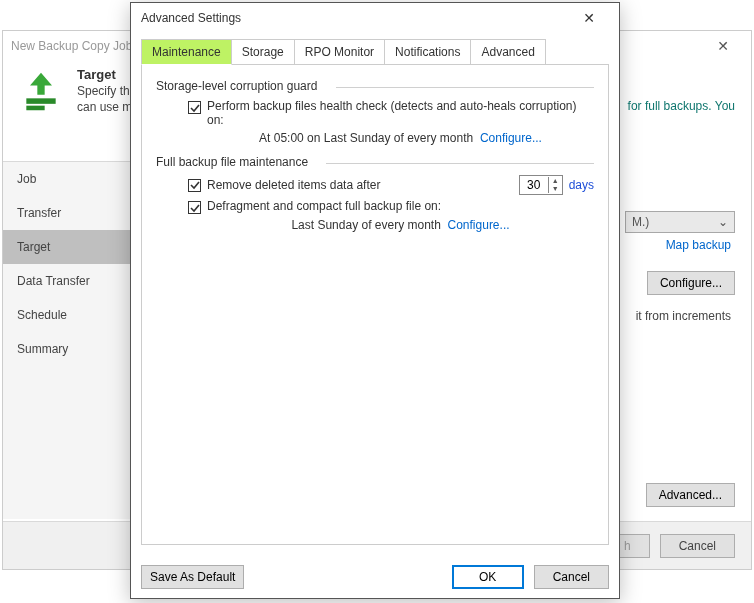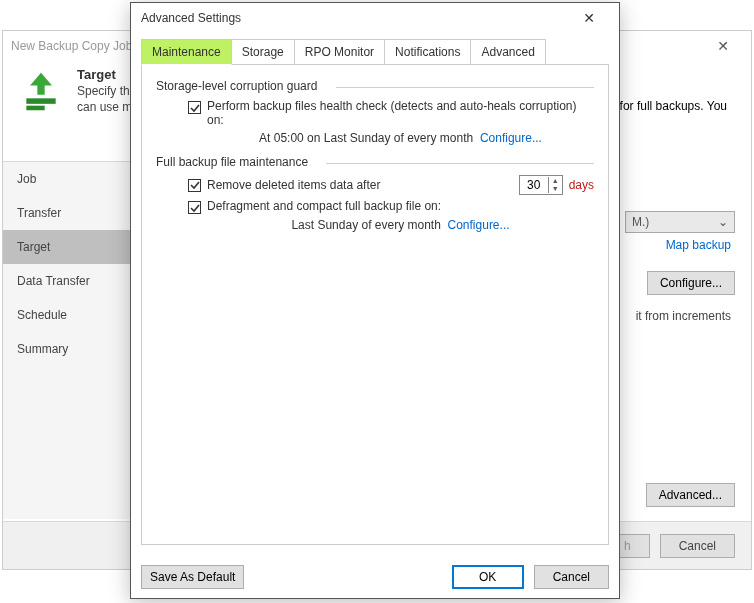--- a/index.html
+++ b/index.html
@@ -41,21 +41,21 @@
 .group-hr { position: absolute; height: 1px; background: #d0d0d0; top: 8px; }
 .row { display: flex; align-items: flex-start; gap: 6px; margin: 4px 0 4px 32px; }
 .chk { width: 13px; height: 13px; border: 1px solid #333; display: inline-flex; align-items: center; justify-content: center; margin-top: 2px; flex-shrink: 0; cursor: pointer; }
 .chk svg { width: 10px; height: 10px; }
 .row-text { color: #333; }
 .sub-text { margin-left: 51px; color: #333; margin-bottom: 8px; text-align: center; }
 .spinner { display: inline-flex; align-items: center; border: 1px solid #888; height: 20px; margin-left: auto; }
 .spinner input { border: none; width: 28px; text-align: center; height: 18px; outline: none; }
 .spinner .arrows { display: flex; flex-direction: column; border-left: 1px solid #888; }
 .spinner .arrows span { font-size: 7px; line-height: 8px; padding: 0 3px; cursor: pointer; color: #555; }
-.days-label { margin-left: 6px; color: #b91c1c; }
+.days-label { margin-left: 6px; color: #1d4ed8; }
 .remove-row { display: flex; align-items: center; margin: 4px 0 4px 32px; }
 .remove-row .chk { margin-top: 0; }
 .remove-row .row-text { margin-left: 6px; }
 .fg-footer { height: 42px; display: flex; align-items: center; padding: 0 10px; gap: 10px; }
 .fg-footer .left { flex: 1; }
 .fbtn { border: 1px solid #adadad; background: #e1e1e1; height: 24px; padding: 0 18px; display: inline-flex; align-items: center; cursor: pointer; min-width: 72px; justify-content: center; }
 .fbtn.primary { border: 2px solid #0078d7; background: #fff; }
 .fbtn.save { padding: 0 8px; }
 </style>
 </head>
@@ -74,21 +74,21 @@
           <rect x="8" y="40" width="20" height="5" fill="#2a8a2a"></rect>
         </svg>
     </div>
     <div>
       <div class="bg-htitle">Target</div>
       <div class="bg-hdesc">
         <span>Specify th</span>
       </div>
       <div class="bg-hdesc"><span>can use m</span></div>
     </div>
-    <div style="position:absolute; right:24px; top:68px; color:#000000;">for full backups. You</div>
+    <div style="position:absolute; right:16px; top:68px; color:#0f766e;">for full backups. You</div>
   </div>
 
   <div class="bg-body">
     <div class="bg-sidebar">
       <div class="sb-item">Job</div>
       <div class="sb-item">Transfer</div>
       <div class="sb-item active">Target</div>
       <div class="sb-item">Data Transfer</div>
       <div class="sb-item">Schedule</div>
       <div class="sb-item">Summary</div>

